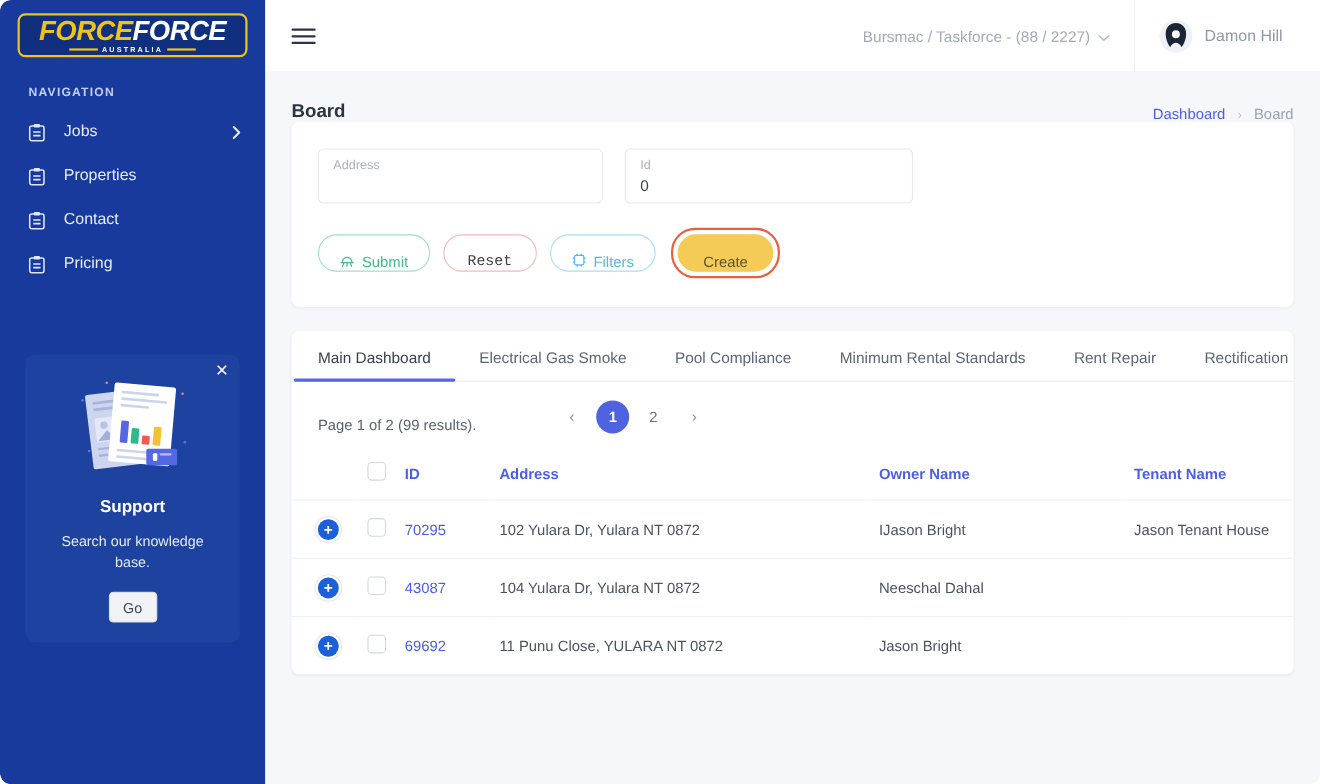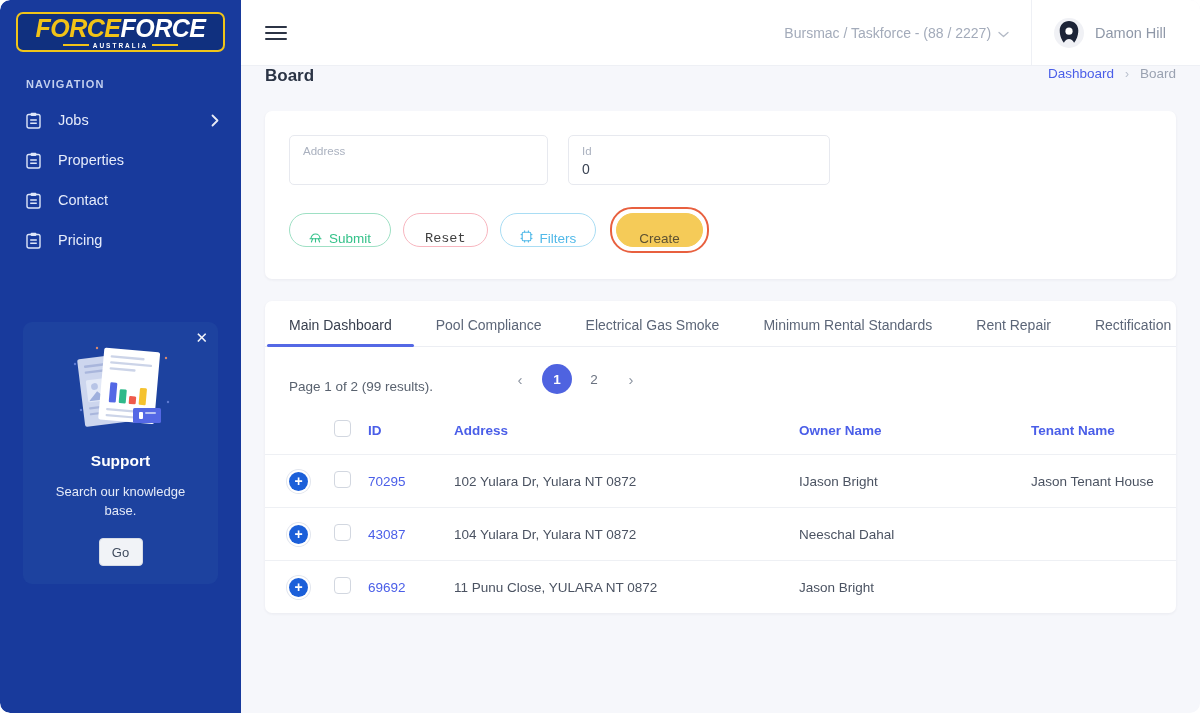--- a/index.html
+++ b/index.html
@@ -132,21 +132,21 @@
   .avatar {
     width: 30px; height: 30px; border-radius: 50%;
     background: #f0f1f5;
     display: flex; align-items: center; justify-content: center;
     overflow: hidden;
   }
   .user-name { color: #8f98a8; font-size: 14.5px; }
 
   .page-head {
     height: 45px;
-    display: flex; align-items: flex-start;
+    display: flex; align-items: flex-end;
     padding: 0 24px 0 24px;
     background: #f6f7fb;
   }
   .page-title { font-size: 17px; font-weight: 700; color: #2b3445; }
   .crumbs { margin-left: auto; display: flex; align-items: center; gap: 11px; font-size: 13.5px; }
   .crumbs .c-link { color: #4a5ee8; cursor: pointer; }
   .crumbs .c-sep { color: #b9c0cd; font-size: 12px; }
   .crumbs .c-cur { color: #9aa2b1; }
 
   .content { flex: 1; padding: 0 24px 0 24px; overflow: hidden; }
@@ -472,22 +472,22 @@
               <span>Create</span>
             </div>
           </div>
         </div>
       </div>
 
       <div class="card table-card">
 
         <div class="tabs">
           <div class="tab active">Main Dashboard</div>
+          <div class="tab">Electrical Gas Smoke</div>
           <div class="tab">Pool Compliance</div>
-          <div class="tab">Electrical Gas Smoke</div>
           <div class="tab">Minimum Rental Standards</div>
           <div class="tab">Rent Repair</div>
           <div class="tab">Rectification</div>
         </div>
 
         <div class="pager-row">
           <div class="pager-info">Page 1 of 2 (99 results).</div>
           <div class="pager">
             <div class="pg arrow">‹</div>
             <div class="pg active">1</div>

